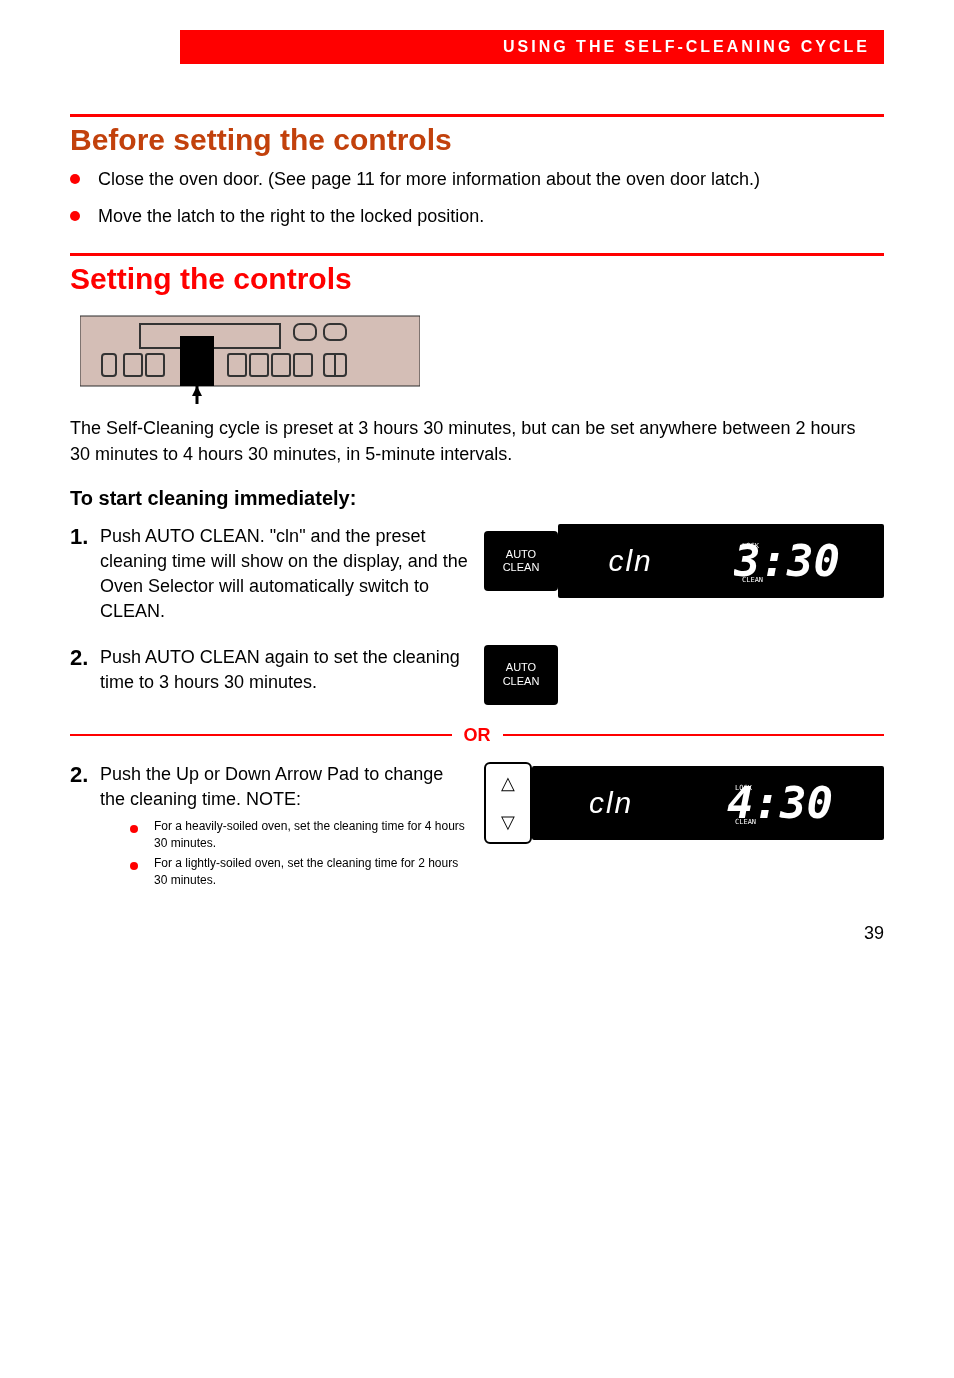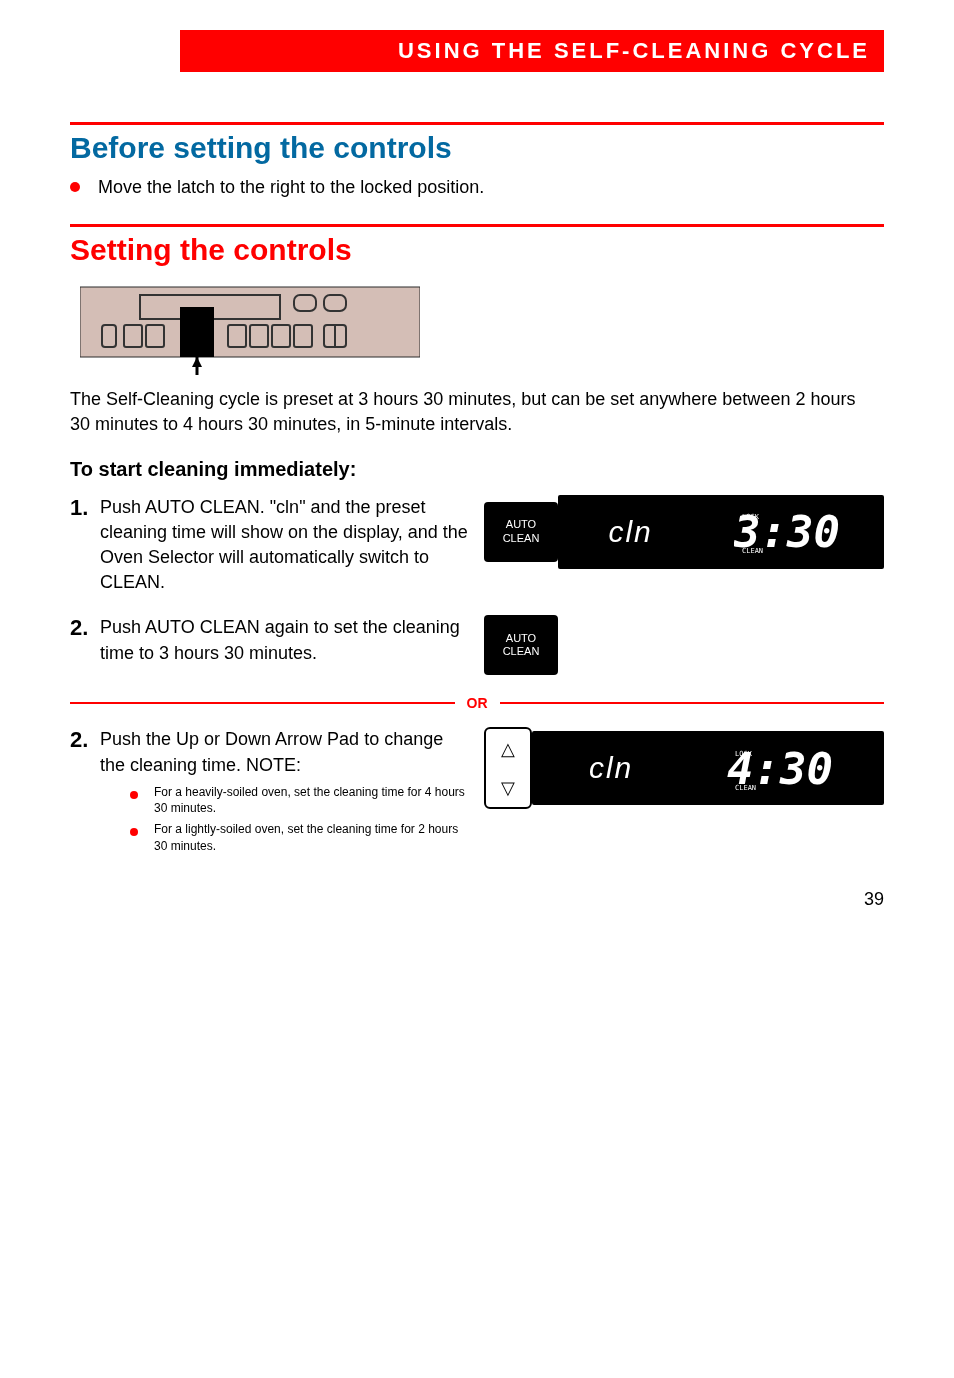--- a/index.html
+++ b/index.html
@@ -13,28 +13,28 @@
   }
   .header-bar {
     background: #f00;
     color: #fff;
     font-weight: bold;
     letter-spacing: 3px;
     text-align: right;
     padding: 8px 14px;
     margin-left: 110px;
     margin-bottom: 50px;
-    font-size: 22px;
+    font-size: 16px;
   }
   .section-rule {
     border-top: 3px solid #f00;
     margin-bottom: 6px;
   }
   .section-heading {
-    color: #0369a1;
+    color: #c2410c;
     font-weight: bold;
     font-size: 30px;
     margin-bottom: 10px;
   }
   .bullet-list {
     list-style: none;
     margin-bottom: 24px;
   }
   .bullet-list li {
     position: relative;
@@ -143,21 +143,21 @@
   }
   .or-divider .line {
     flex: 1;
     height: 2px;
     background: #f00;
   }
   .or-divider .or-text {
     color: #f00;
     font-weight: bold;
     padding: 0 12px;
-    font-size: 14px;
+    font-size: 18px;
   }
   .arrow-pad {
     width: 48px;
     height: 82px;
     border: 2px solid #000;
     border-radius: 6px;
     display: flex;
     flex-direction: column;
     align-items: center;
     justify-content: space-around;
@@ -193,20 +193,21 @@
   }
 </style>
 </head>
 <body>
 
 <div class="header-bar">USING THE SELF-CLEANING CYCLE</div>
 
 <div class="section-rule"></div>
 <div class="section-heading">Before setting the controls</div>
 <ul class="bullet-list">
+  <li>Close the oven door. (See page 11 for more information about the oven door latch.)</li>
   <li>Move the latch to the right to the locked position.</li>
 </ul>
 
 <div class="section-rule"></div>
 <div class="section-heading-2">Setting the controls</div>
 
 <div class="row">
   <div class="col-img">
     <svg class="control-panel-svg" viewBox="0 0 340 100">
       <rect x="0" y="10" width="340" height="70" fill="#d4beb6" stroke="#2a2a2a" stroke-width="1"></rect>

